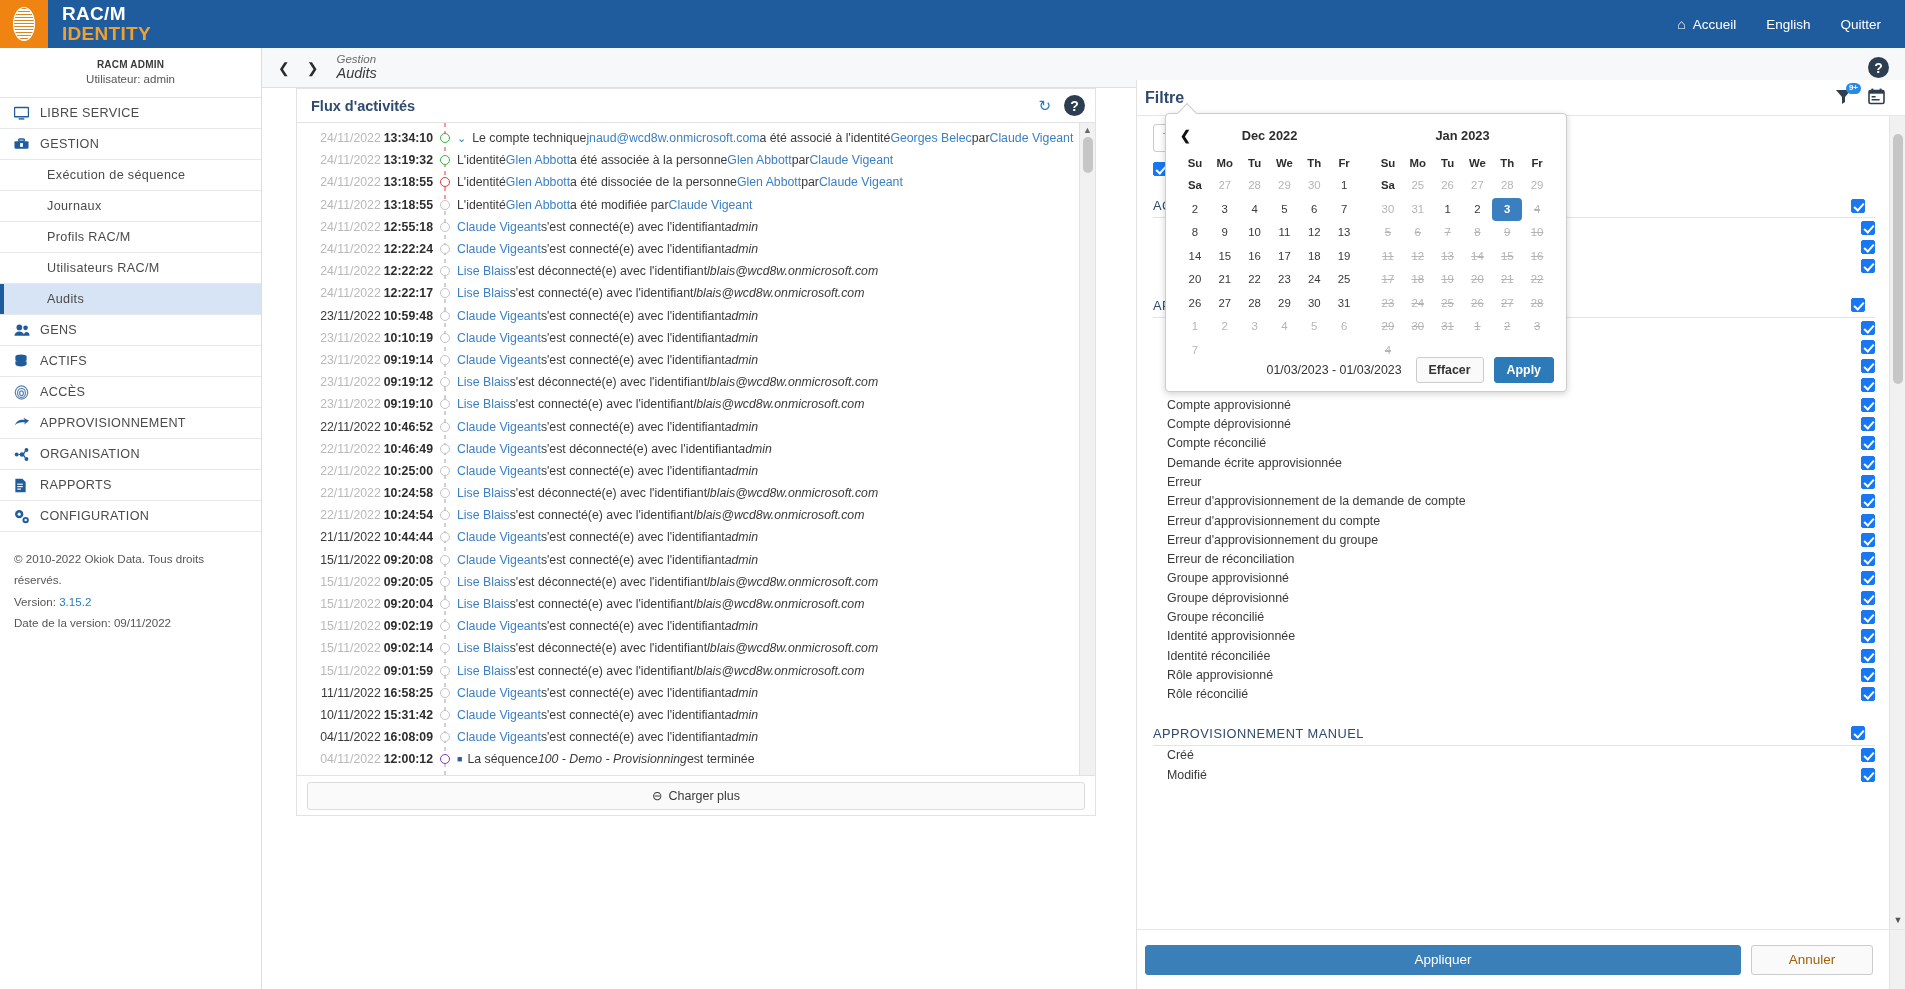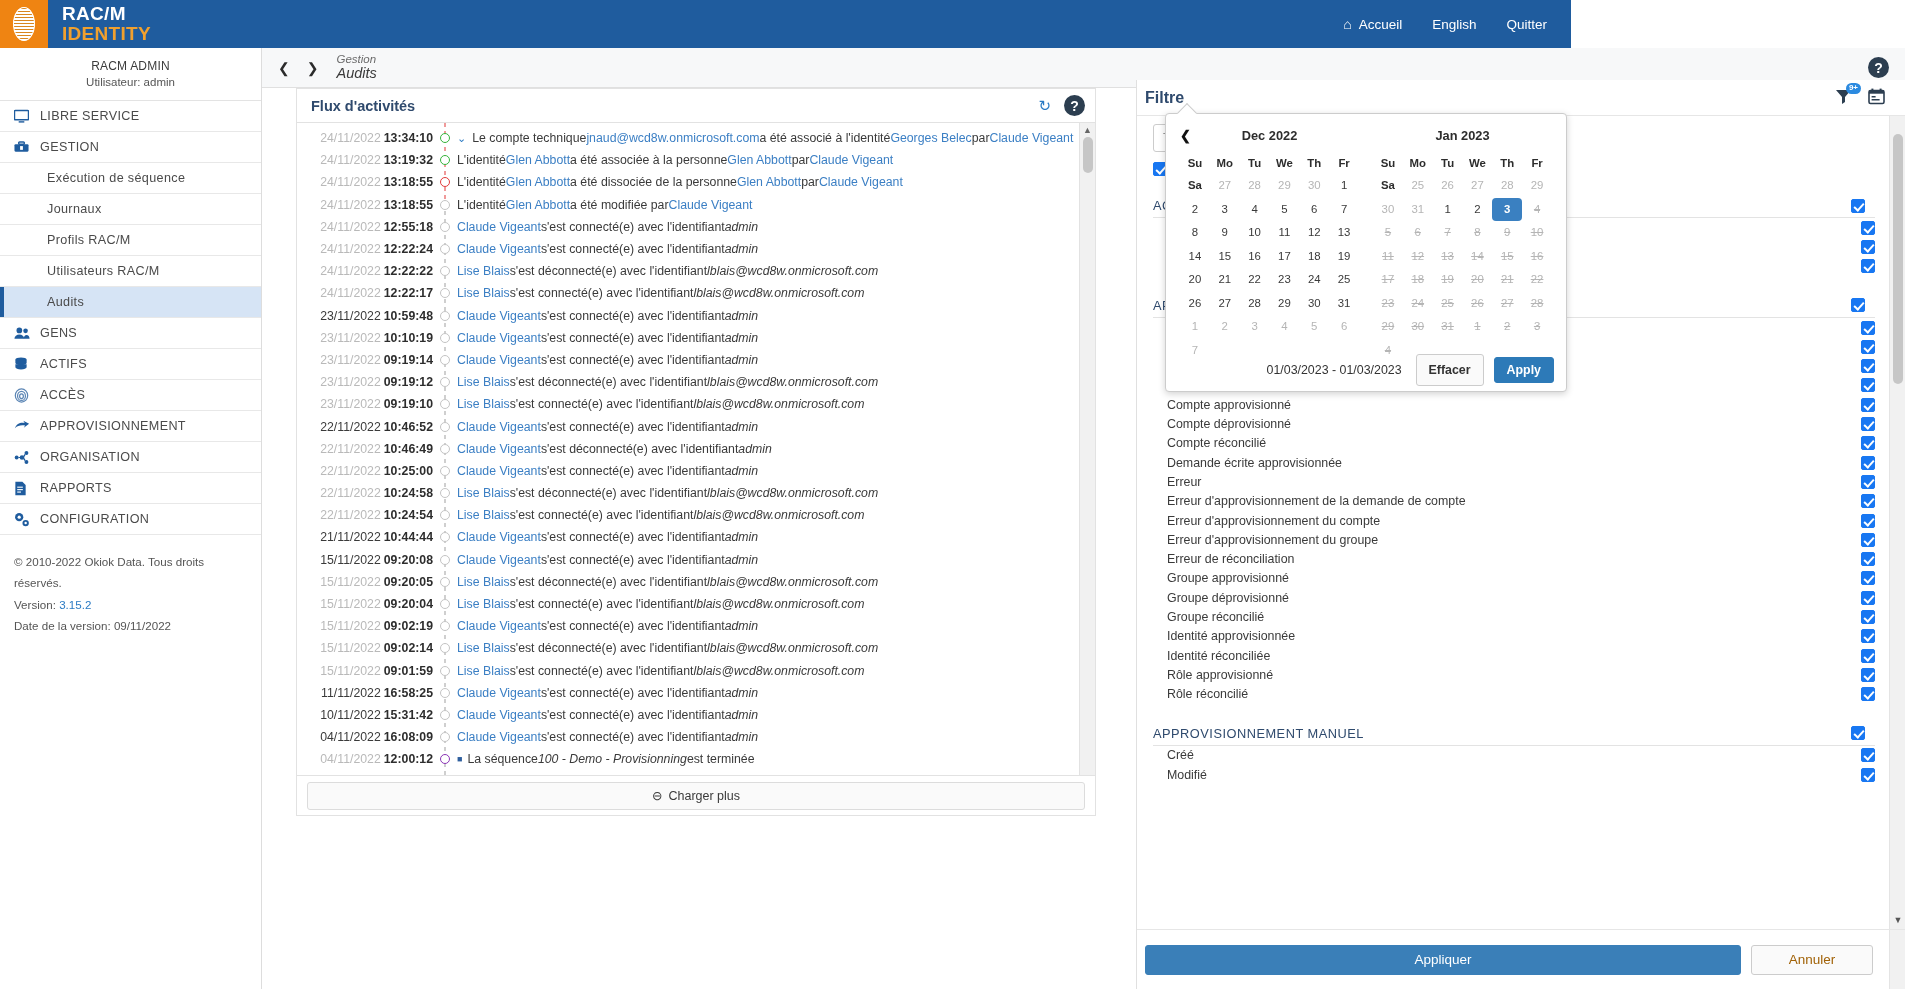--- a/index.html
+++ b/index.html
@@ -7,21 +7,21 @@
   html, body {
     width: 1905px; height: 989px;
     font-family: "Liberation Sans", sans-serif;
     font-size: 13px; color: #333; background: #fff;
     overflow: hidden;
   }
   .app { position: relative; width: 1905px; height: 989px; }
 
   
   .topbar {
-    position: absolute; top: 0; left: 0; width: 1571px; height: 48px;
+    position: absolute; top: 0; left: 0; width: 1905px; height: 48px;
     background: #1f5c9e; display: flex; align-items: center;
   }
   .brand { display: flex; align-items: center; height: 48px; }
   .brand-mark {
     width: 48px; height: 48px; background: #ef8412;
     display: flex; align-items: center; justify-content: center;
   }
   .fingerprint-oval {
     width: 22px; height: 34px; border-radius: 11px/17px;
     background: #fff;
@@ -41,21 +41,21 @@
   .home-glyph { font-size: 14px; }
 
   
   .sidebar {
     position: absolute; top: 48px; left: 0; width: 262px; height: 941px;
     background: #fff; border-right: 1px solid #ddd;
   }
   .user-box {
     padding: 11px 0 12px; text-align: center; border-bottom: 1px solid #e3e3e3;
   }
-  .user-name { font-size: 12px; font-weight: 400; color: #3b3b3b; letter-spacing: .2px; }
+  .user-name { font-size: 10px; font-weight: 700; color: #3b3b3b; letter-spacing: .2px; }
   .user-sub { font-size: 11.5px; color: #555; margin-top: 3px; }
 
   .nav-item {
     display: flex; align-items: center; height: 31px;
     border-bottom: 1px solid #e8e8e8; padding-left: 14px;
     font-size: 12.6px; color: #4a4a4a; letter-spacing: .35px;
     cursor: pointer; position: relative; background: #fff;
   }
   .nav-item .nav-ico {
     width: 26px; display: flex; align-items: center; justify-content: flex-start;
@@ -255,21 +255,21 @@
   .dp-day.sel {
     background: #3a80c1; color: #fff; border-radius: 4px; font-weight: 600;
   }
   .dp-foot {
     position: absolute; bottom: 0; left: 0; right: 0; height: 42px;
     display: flex; align-items: center; justify-content: flex-end;
     gap: 10px; padding: 0 12px;
   }
   .dp-range { font-size: 12.4px; color: #333; margin-right: 4px; }
   .dp-clear {
-    height: 32px; padding: 7px 12px; border: 1px solid #ccc; background: #fafafa;
+    height: 26px; padding: 7px 12px; border: 1px solid #ccc; background: #fafafa;
     border-radius: 3px; font-size: 12.4px; font-weight: 600; color: #333;
     display: flex; align-items: center; cursor: pointer;
   }
   .dp-apply {
     height: 26px; padding: 4px 12px; border: 1px solid #2d7ab8; background: #2d7ab8;
     border-radius: 3px; font-size: 12.4px; font-weight: 700; color: #fff;
     display: flex; align-items: center; cursor: pointer;
   }
 </style>
 </head>

